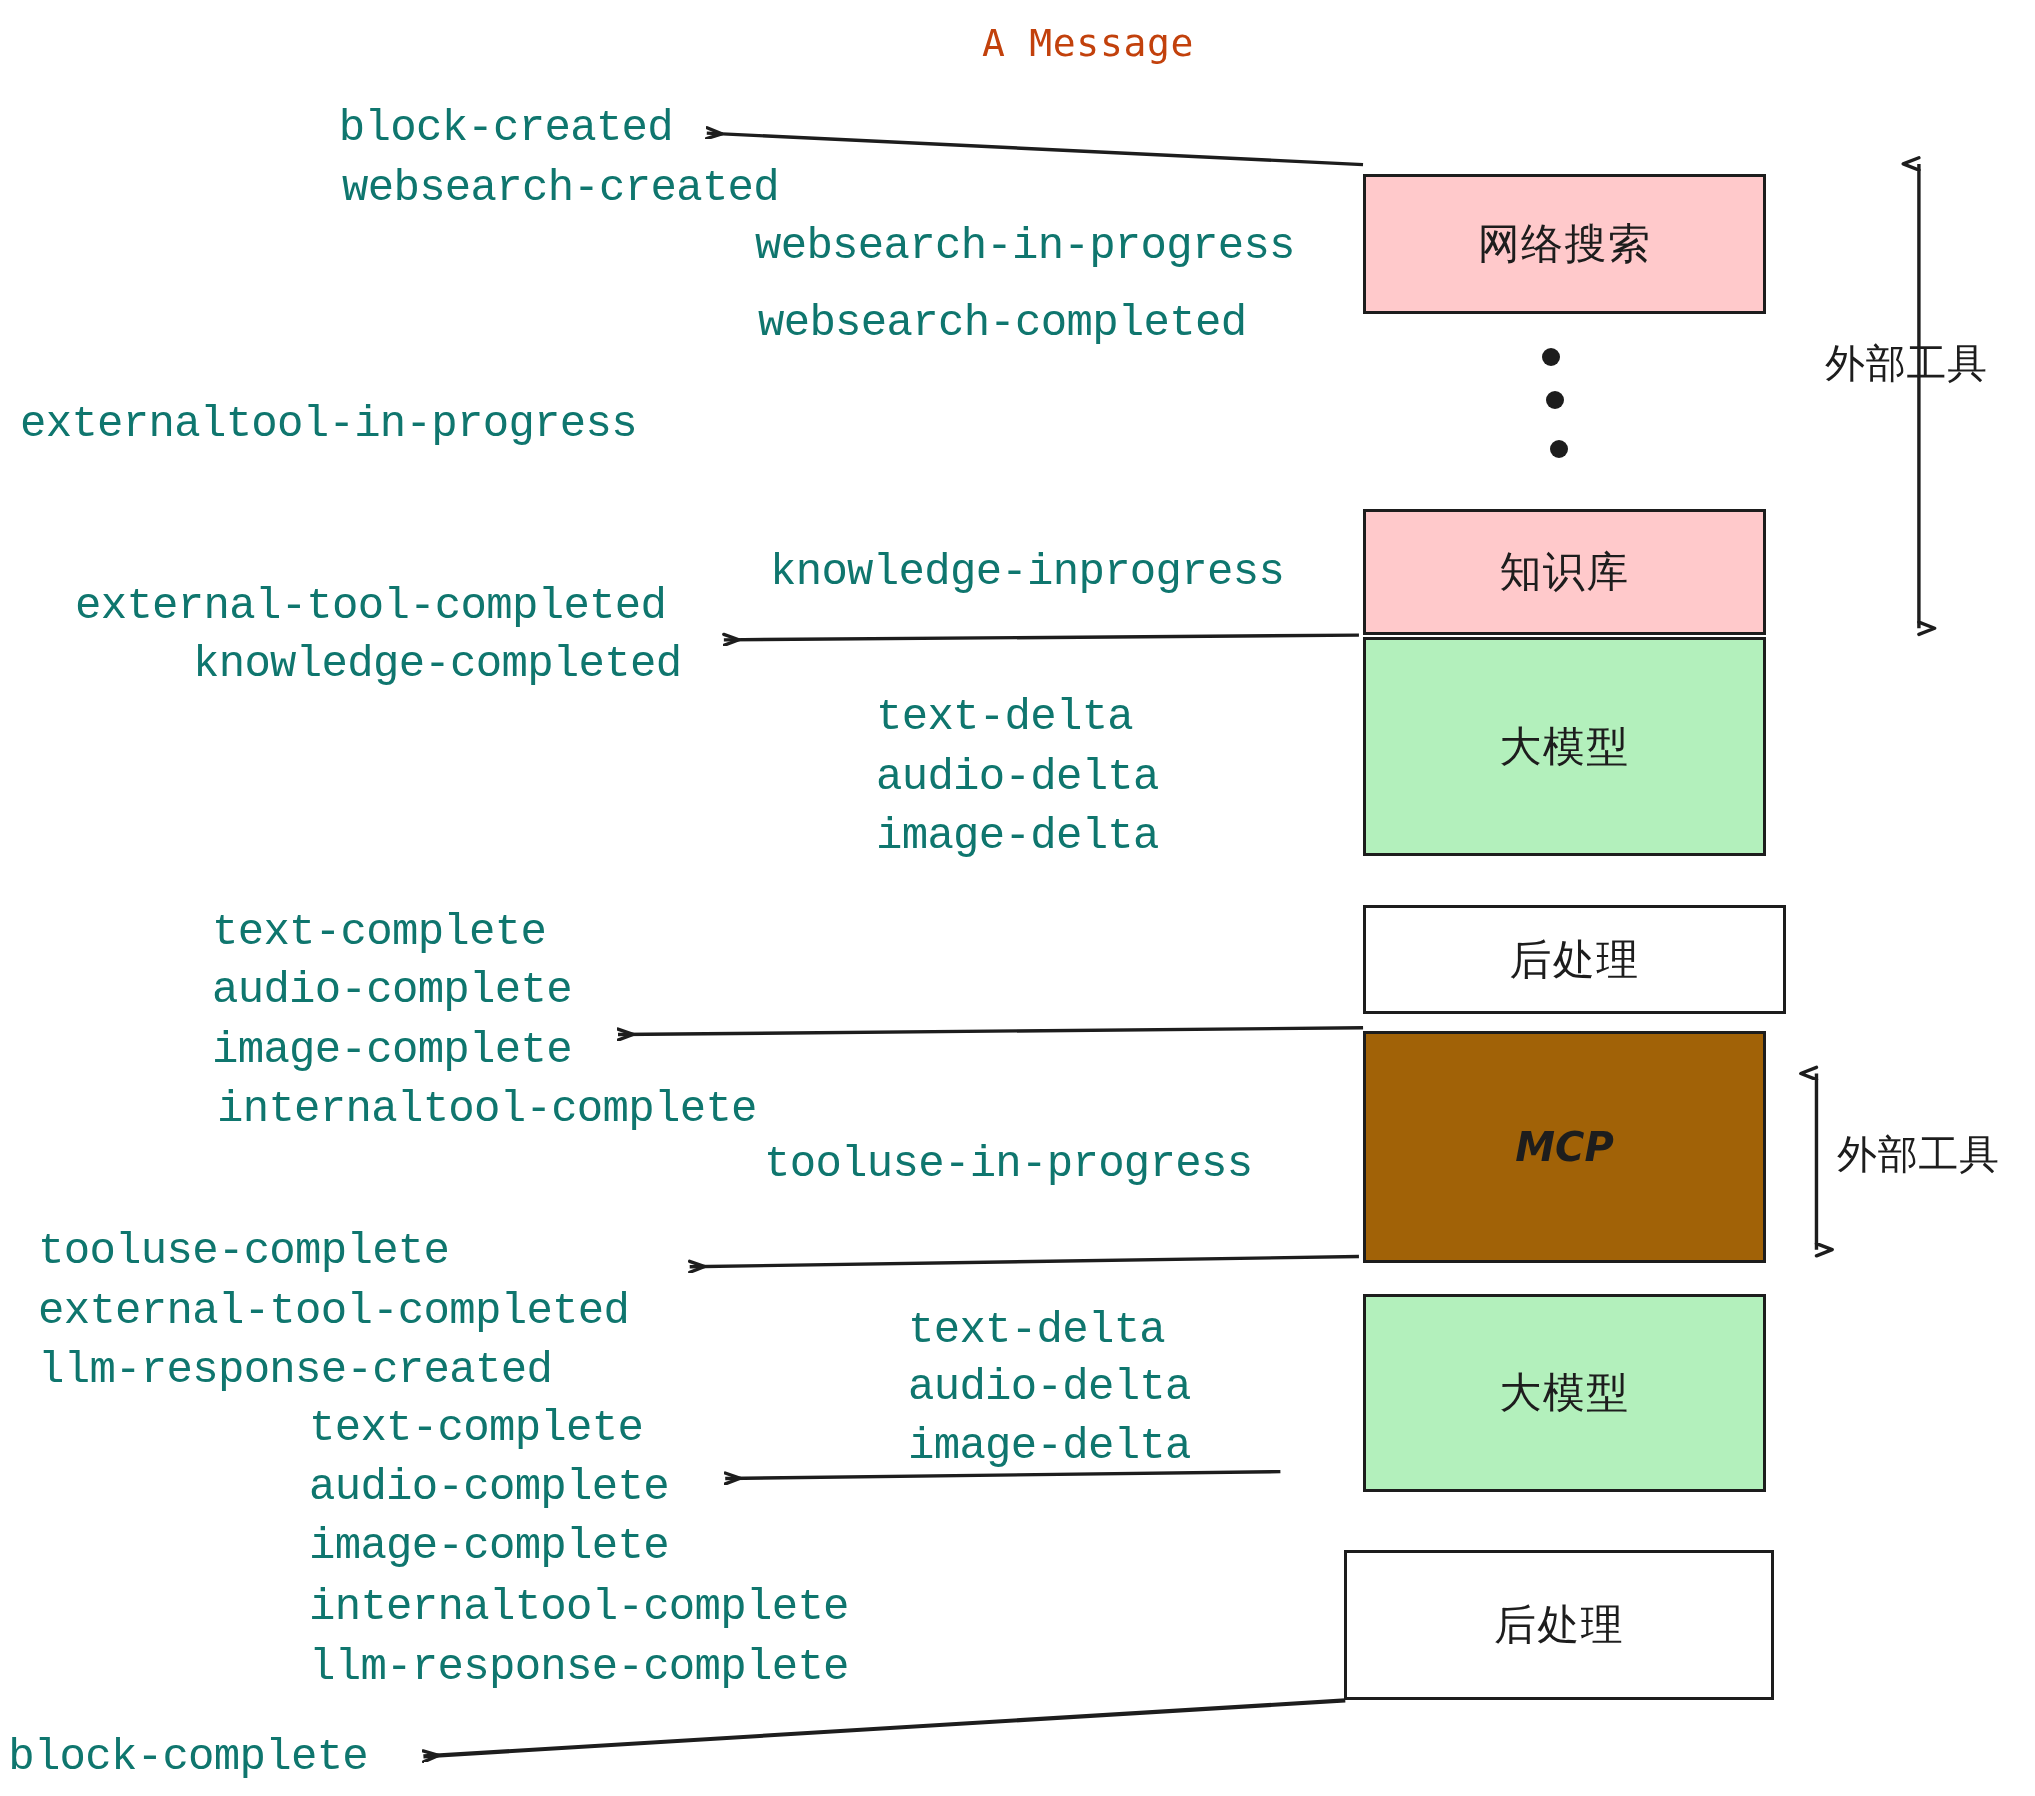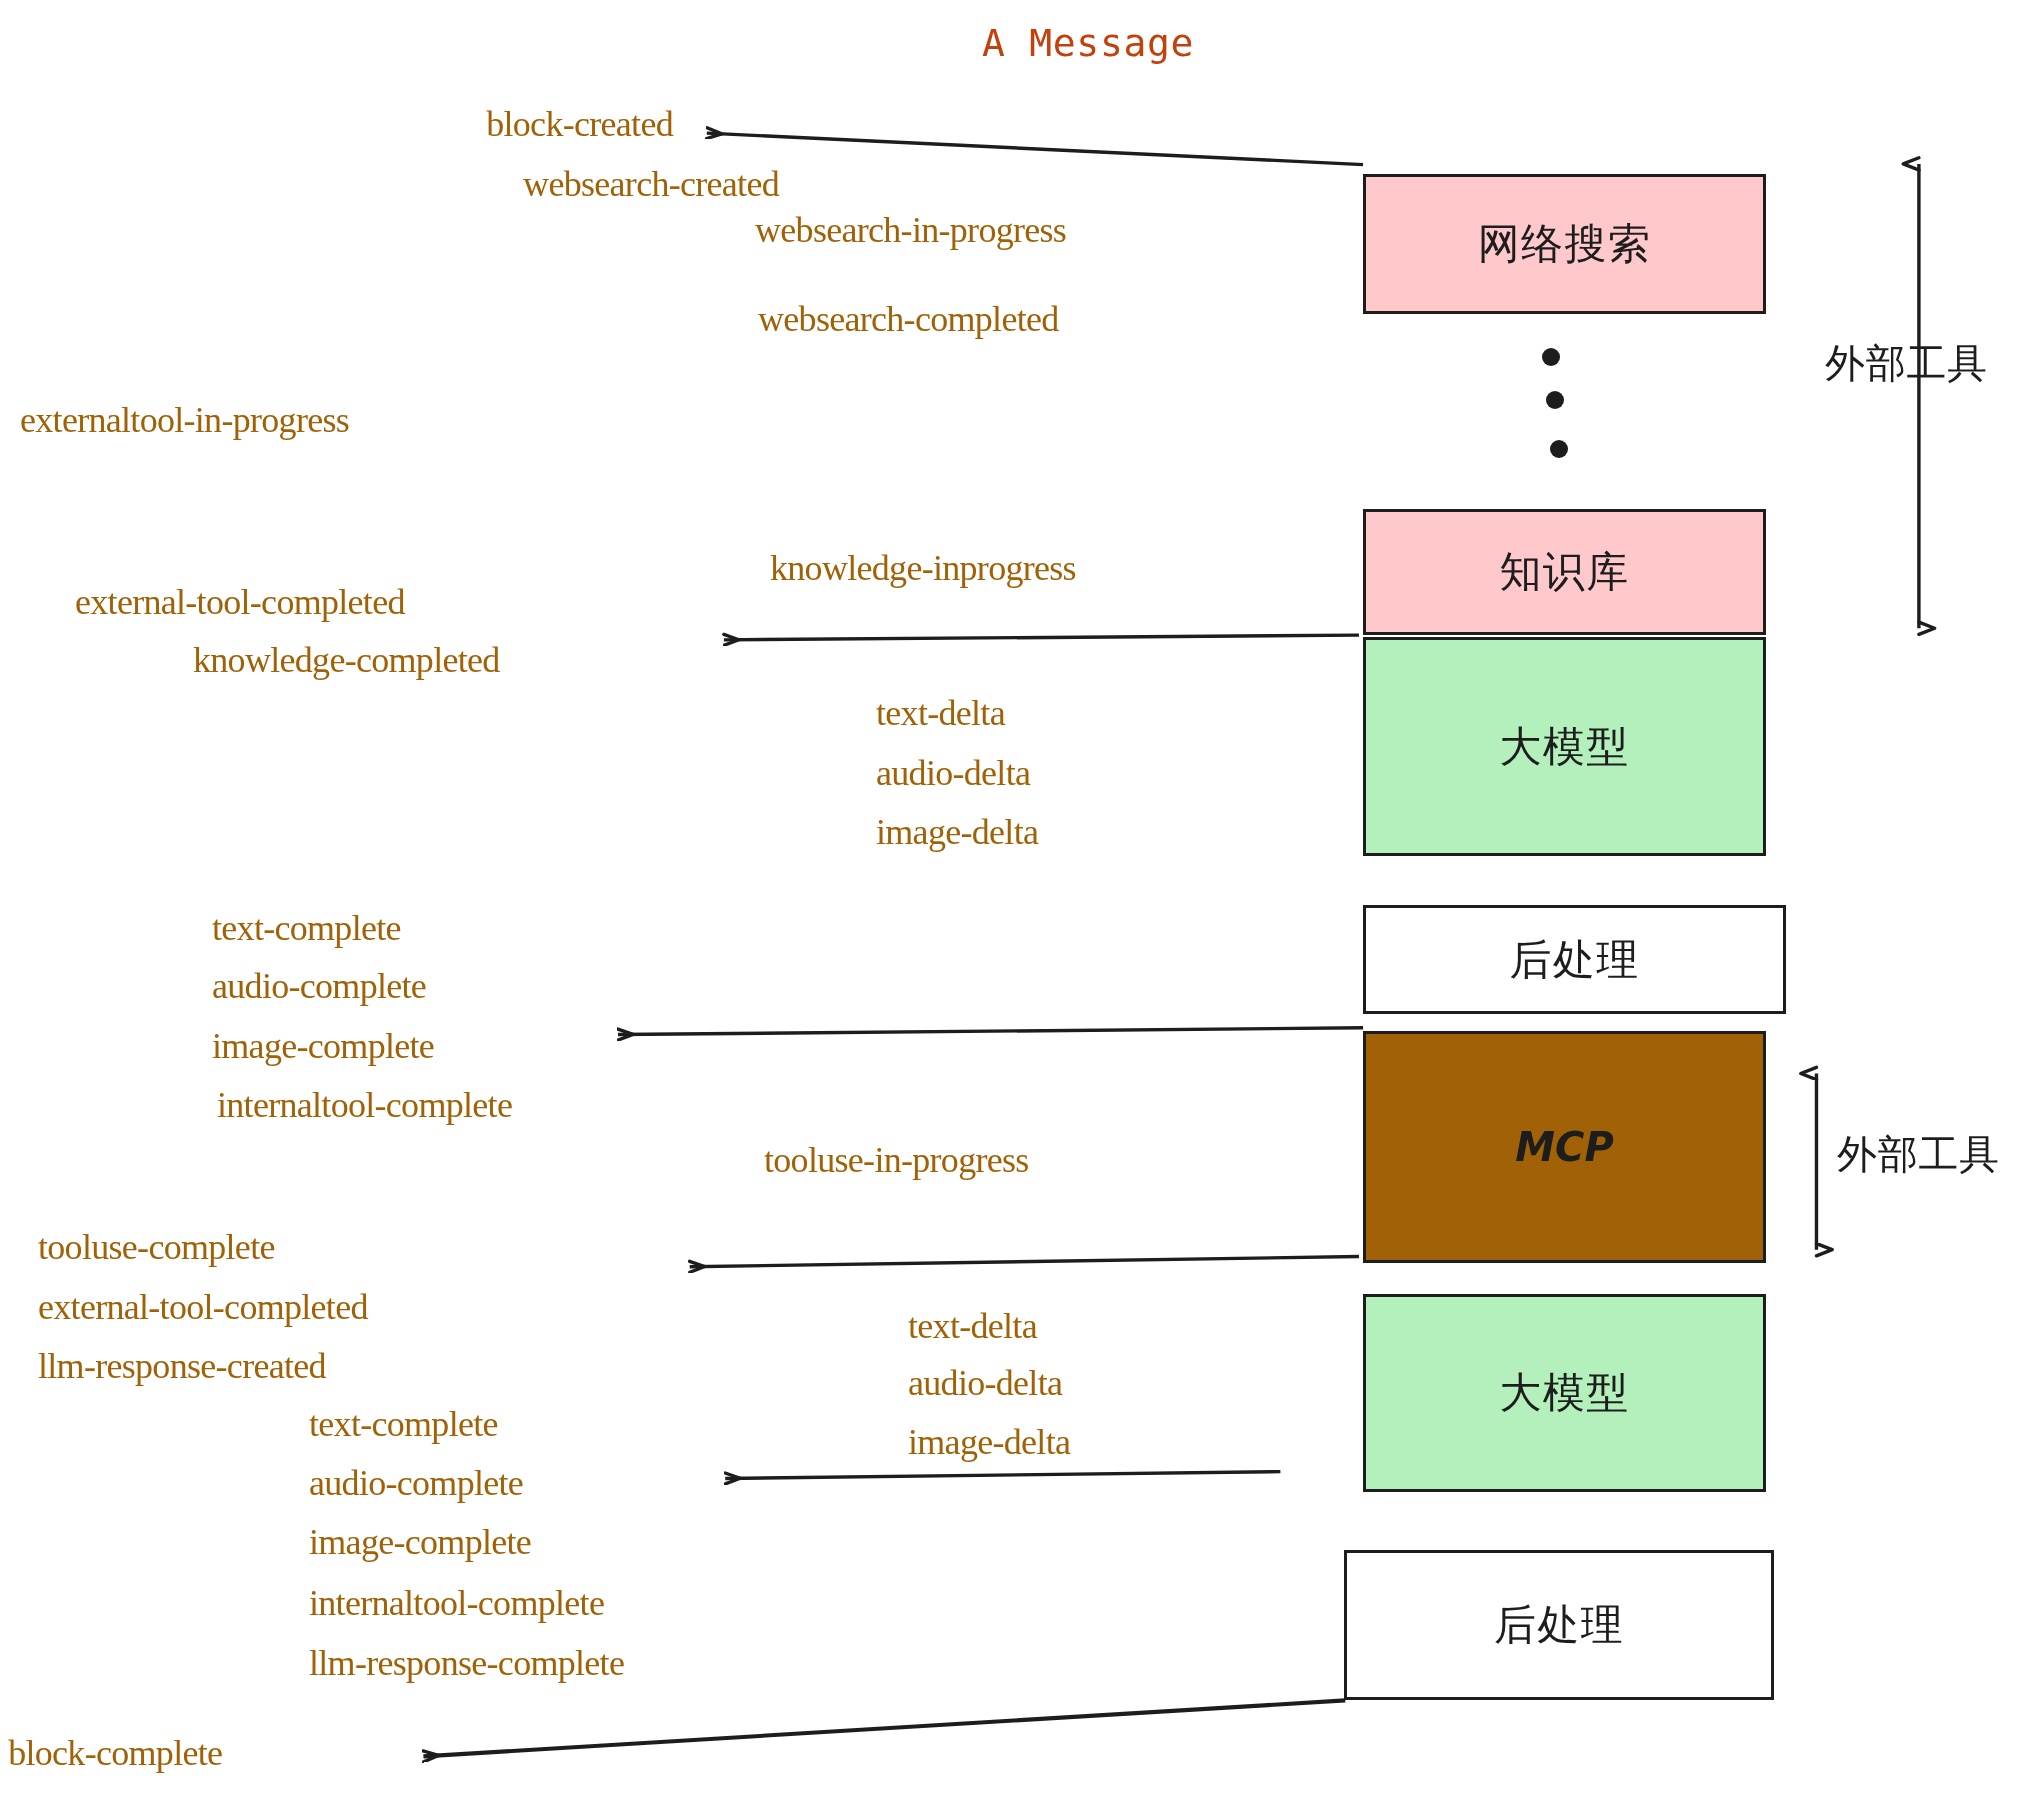--- a/index.html
+++ b/index.html
@@ -10,24 +10,24 @@
   #canvas {
     position: relative;
     width: 2035px;
     height: 1796px;
     background: #ffffff;
     overflow: hidden;
     font-family: "DejaVu Sans", sans-serif;
   }
   .evt {
     position: absolute;
-    font-family: Liberation Serif, serif;
-    font-size: 36px;
+    font-family: Liberation Mono, monospace;
+    font-size: 44px;
     line-height: 1;
-    color: #a16207;
+    color: #0f766e;
     white-space: nowrap;
     letter-spacing: -0.7px;
   }
   .evt.r { transform: translateX(-100%); }
   .title {
     position: absolute;
     font-family: "DejaVu Sans Mono", "Liberation Mono", monospace;
     font-size: 38px;
     color: #c2410c;
     white-space: nowrap;
@@ -160,21 +160,21 @@
 
   <div class="ellipsis-dot" style="left:1542px; top:348px;"></div>
   <div class="ellipsis-dot" style="left:1546px; top:391px;"></div>
   <div class="ellipsis-dot" style="left:1550px; top:440px;"></div>
 
   <div class="sidelabel" style="left:1825px; top:336px;">外部工具</div>
   <div class="sidelabel" style="left:1837px; top:1127px;">外部工具</div>
 
   <div class="evt r" style="left:673px; top:106px;">block-created</div>
   <div class="evt r" style="left:779px; top:166px;">websearch-created</div>
-  <div class="evt" style="left:755px; top:212px;">websearch-in-progress</div>
+  <div class="evt" style="left:755px; top:224px;">websearch-in-progress</div>
   <div class="evt" style="left:758px; top:301px;">websearch-completed</div>
 
   <div class="evt" style="left:20px; top:402px;">externaltool-in-progress</div>
 
   <div class="evt" style="left:770px; top:550px;">knowledge-inprogress</div>
   <div class="evt" style="left:75px; top:584px;">external-tool-completed</div>
   <div class="evt" style="left:193px; top:642px;text-align:right;">knowledge-completed</div>
 
   <div class="evt" style="left:876px; top:695px;">text-delta</div>
   <div class="evt" style="left:876px; top:755px;">audio-delta</div>

